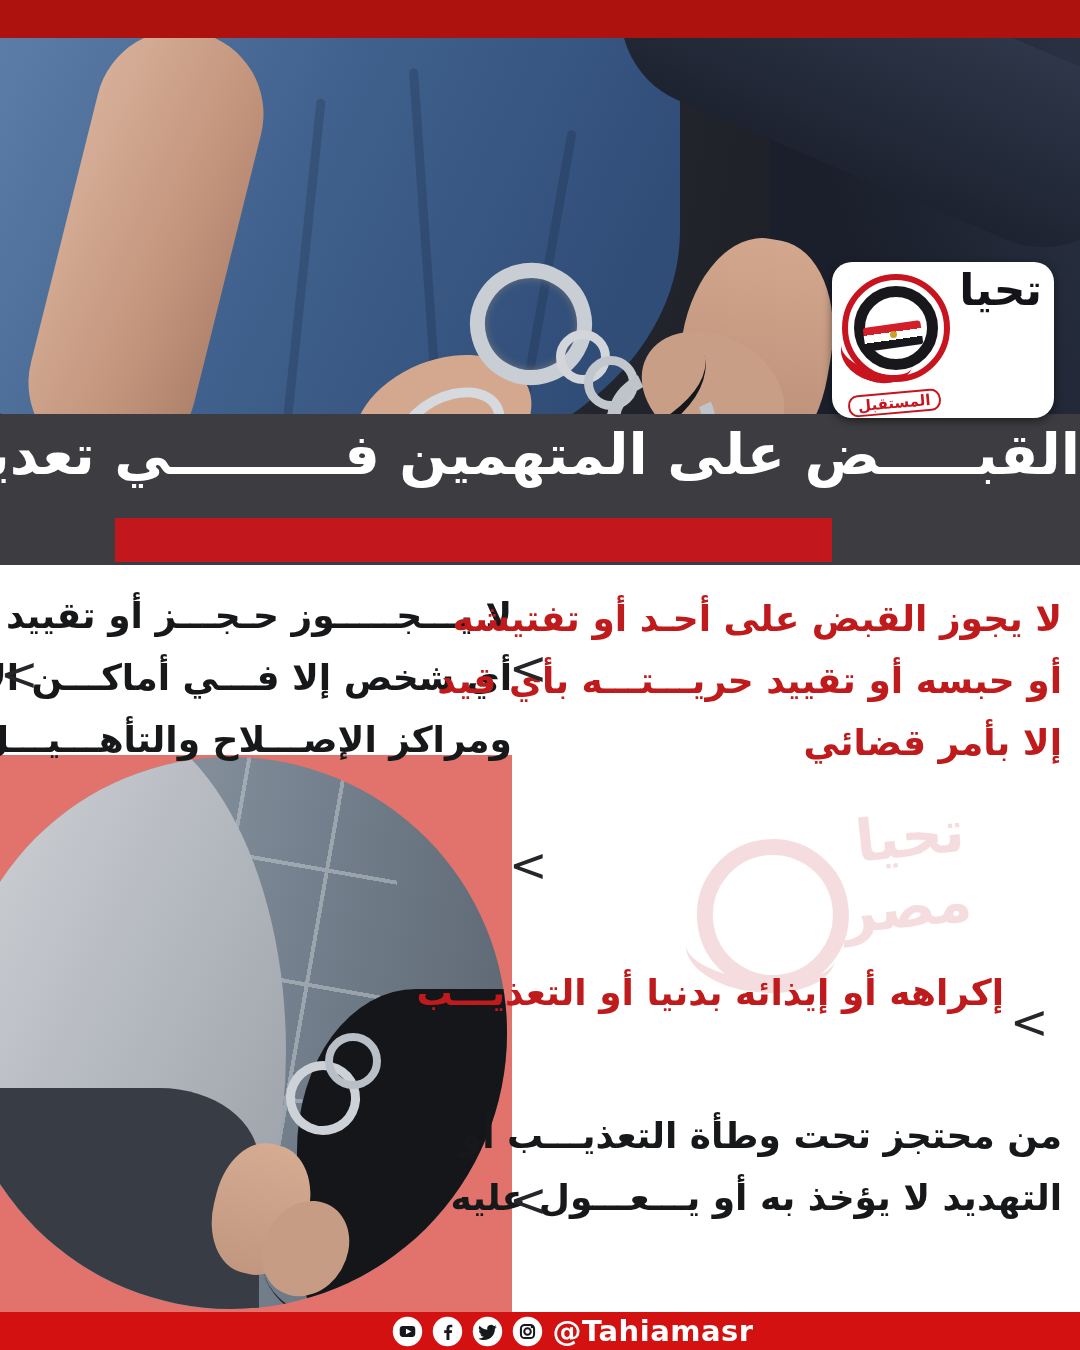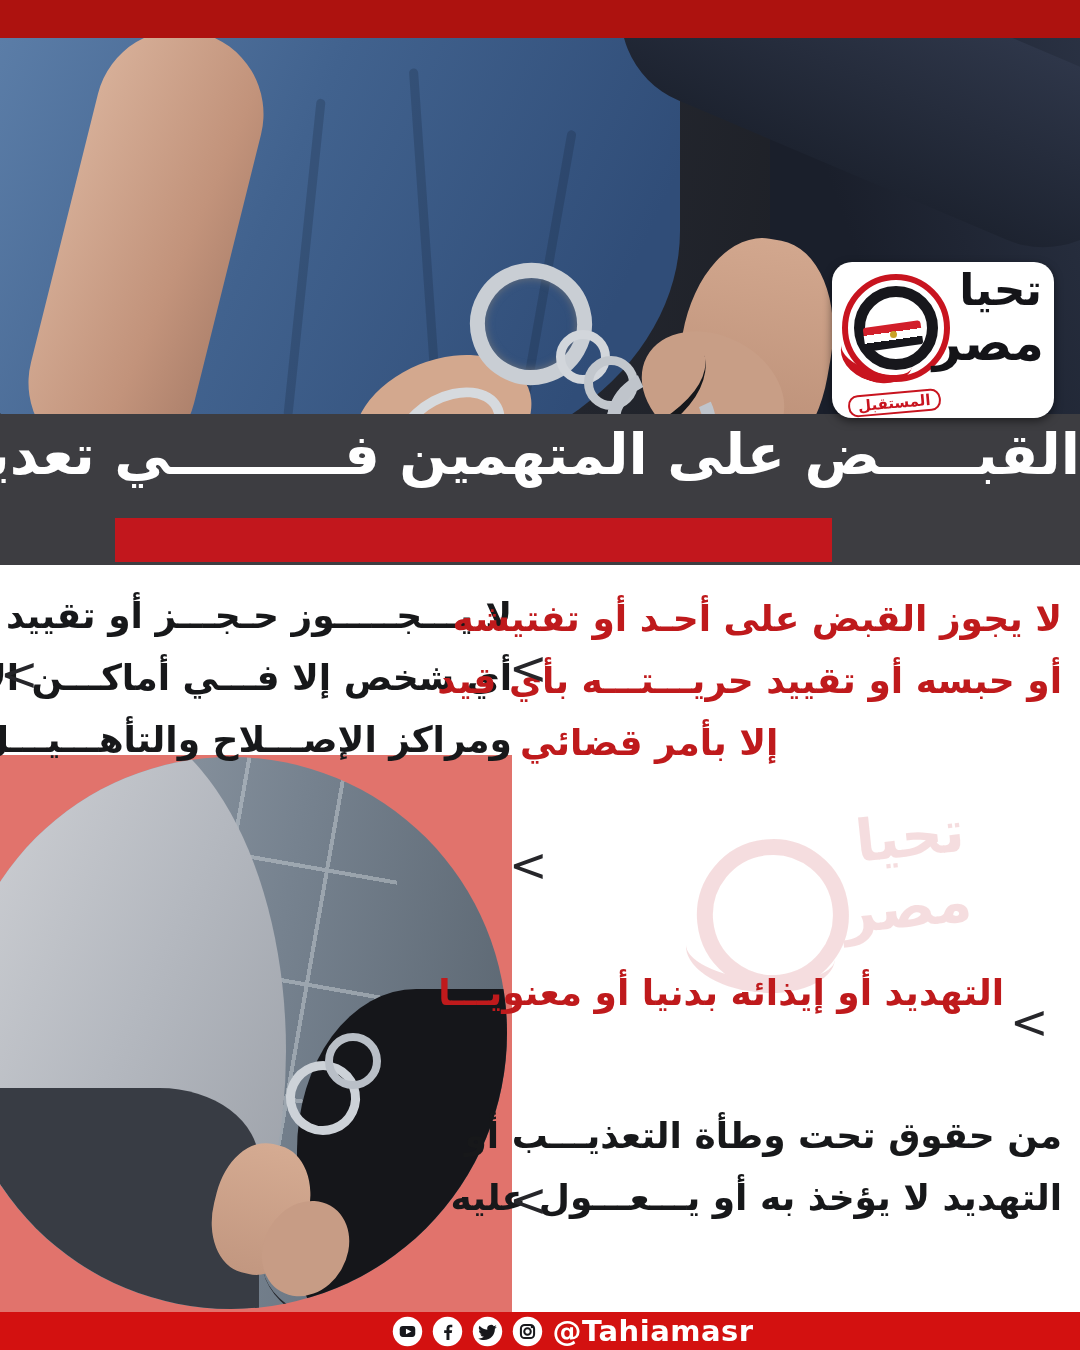--- a/index.html
+++ b/index.html
@@ -81,21 +81,21 @@
   .watermark{position:absolute;left:640px;top:235px;width:340px;height:190px;opacity:.15;
              transform:rotate(-6deg);z-index:0;}
   .wm-circle{position:absolute;left:55px;top:35px;width:120px;height:120px;border:16px solid #c2262e;border-radius:50%;}
   .wm-swoosh{position:absolute;left:40px;top:105px;width:150px;height:70px;border-bottom:12px solid #c2262e;
              border-radius:50%;transform:rotate(12deg);}
   .wm-text{position:absolute;right:10px;top:12px;width:130px;font-size:58px;line-height:70px;font-weight:bold;
            color:#c2262e;direction:rtl;text-align:right;}
 
   .bullet{position:absolute;direction:rtl;z-index:1;}
   .bullet .ln{font-size:36px;font-weight:bold;line-height:62px;text-align:right;white-space:nowrap;}
-  .bullet .ln.center{text-align:left;}
+  .bullet .ln.center{text-align:right;}
   .red-text .ln{color:#bf1a1c;}
   .black-text .ln{color:#17181a;}
   .b-left{left:6px;top:20px;width:506px;}
   .b-r1{left:520px;top:23px;width:542px;}
   .b-r2{left:520px;top:220px;width:542px;}
   .b-r3{left:520px;top:397px;width:484px;}
   .b-r4{left:520px;top:540px;width:542px;}
   .chev{position:absolute;z-index:1;font-size:46px;line-height:46px;font-weight:normal;color:#26262a;width:34px;
         text-align:center;}
   .c-left{left:0px;top:86px;}
@@ -162,21 +162,20 @@
   </div>
 
   <div class="abs logo">
     <div class="emblem">
       <div class="emblem-inner"></div>
       <div class="flag"></div>
       <div class="gold-dot"></div>
       <div class="swoosh"></div>
     </div>
     <div class="logo-t1">تحيا</div>
-    <div class="logo-t2">مصر</div>
     <div class="logo-sub">المستقبل</div>
   </div>
 
 
   <div class="abs band">
     <div class="headline">القبـــــض على المتهمين فـــــــــي تعديـــــلات</div>
     <div class="strip"></div>
   </div>
 
   <div class="abs content">
@@ -197,26 +196,26 @@
     <div class="bullet red-text b-r1">
       <div class="ln">لا يجوز القبض على أحـد أو تفتيشه</div>
       <div class="ln">أو حبسه أو تقييد حريـــتـــه بأي قيد</div>
       <div class="ln center">إلا بأمر قضائي</div>
     </div>
     <div class="chev c-r1">&lt;</div>
 
     <div class="chev c-r2">&lt;</div>
 
     <div class="bullet red-text b-r3">
-      <div class="ln">التهديد أو إيذائه بدنيا أو معنويـــا</div>
+      <div class="ln">إكراهه أو إيذائه بدنيا أو التعذيـــب</div>
     </div>
     <div class="chev c-r3">&lt;</div>
 
     <div class="bullet black-text b-r4">
-      <div class="ln">من حقوق تحت وطأة التعذيـــب أو</div>
+      <div class="ln">من محتجز تحت وطأة التعذيـــب أو</div>
       <div class="ln">التهديد لا يؤخذ به أو يـــعـــول عليه</div>
     </div>
     <div class="chev c-r4">&lt;</div>
 
     <div class="pink">
       <div class="circle">
         <div class="tiles"></div>
         <div class="sweater"></div>
         <div class="trous"></div>
         <div class="sleeve"></div>

